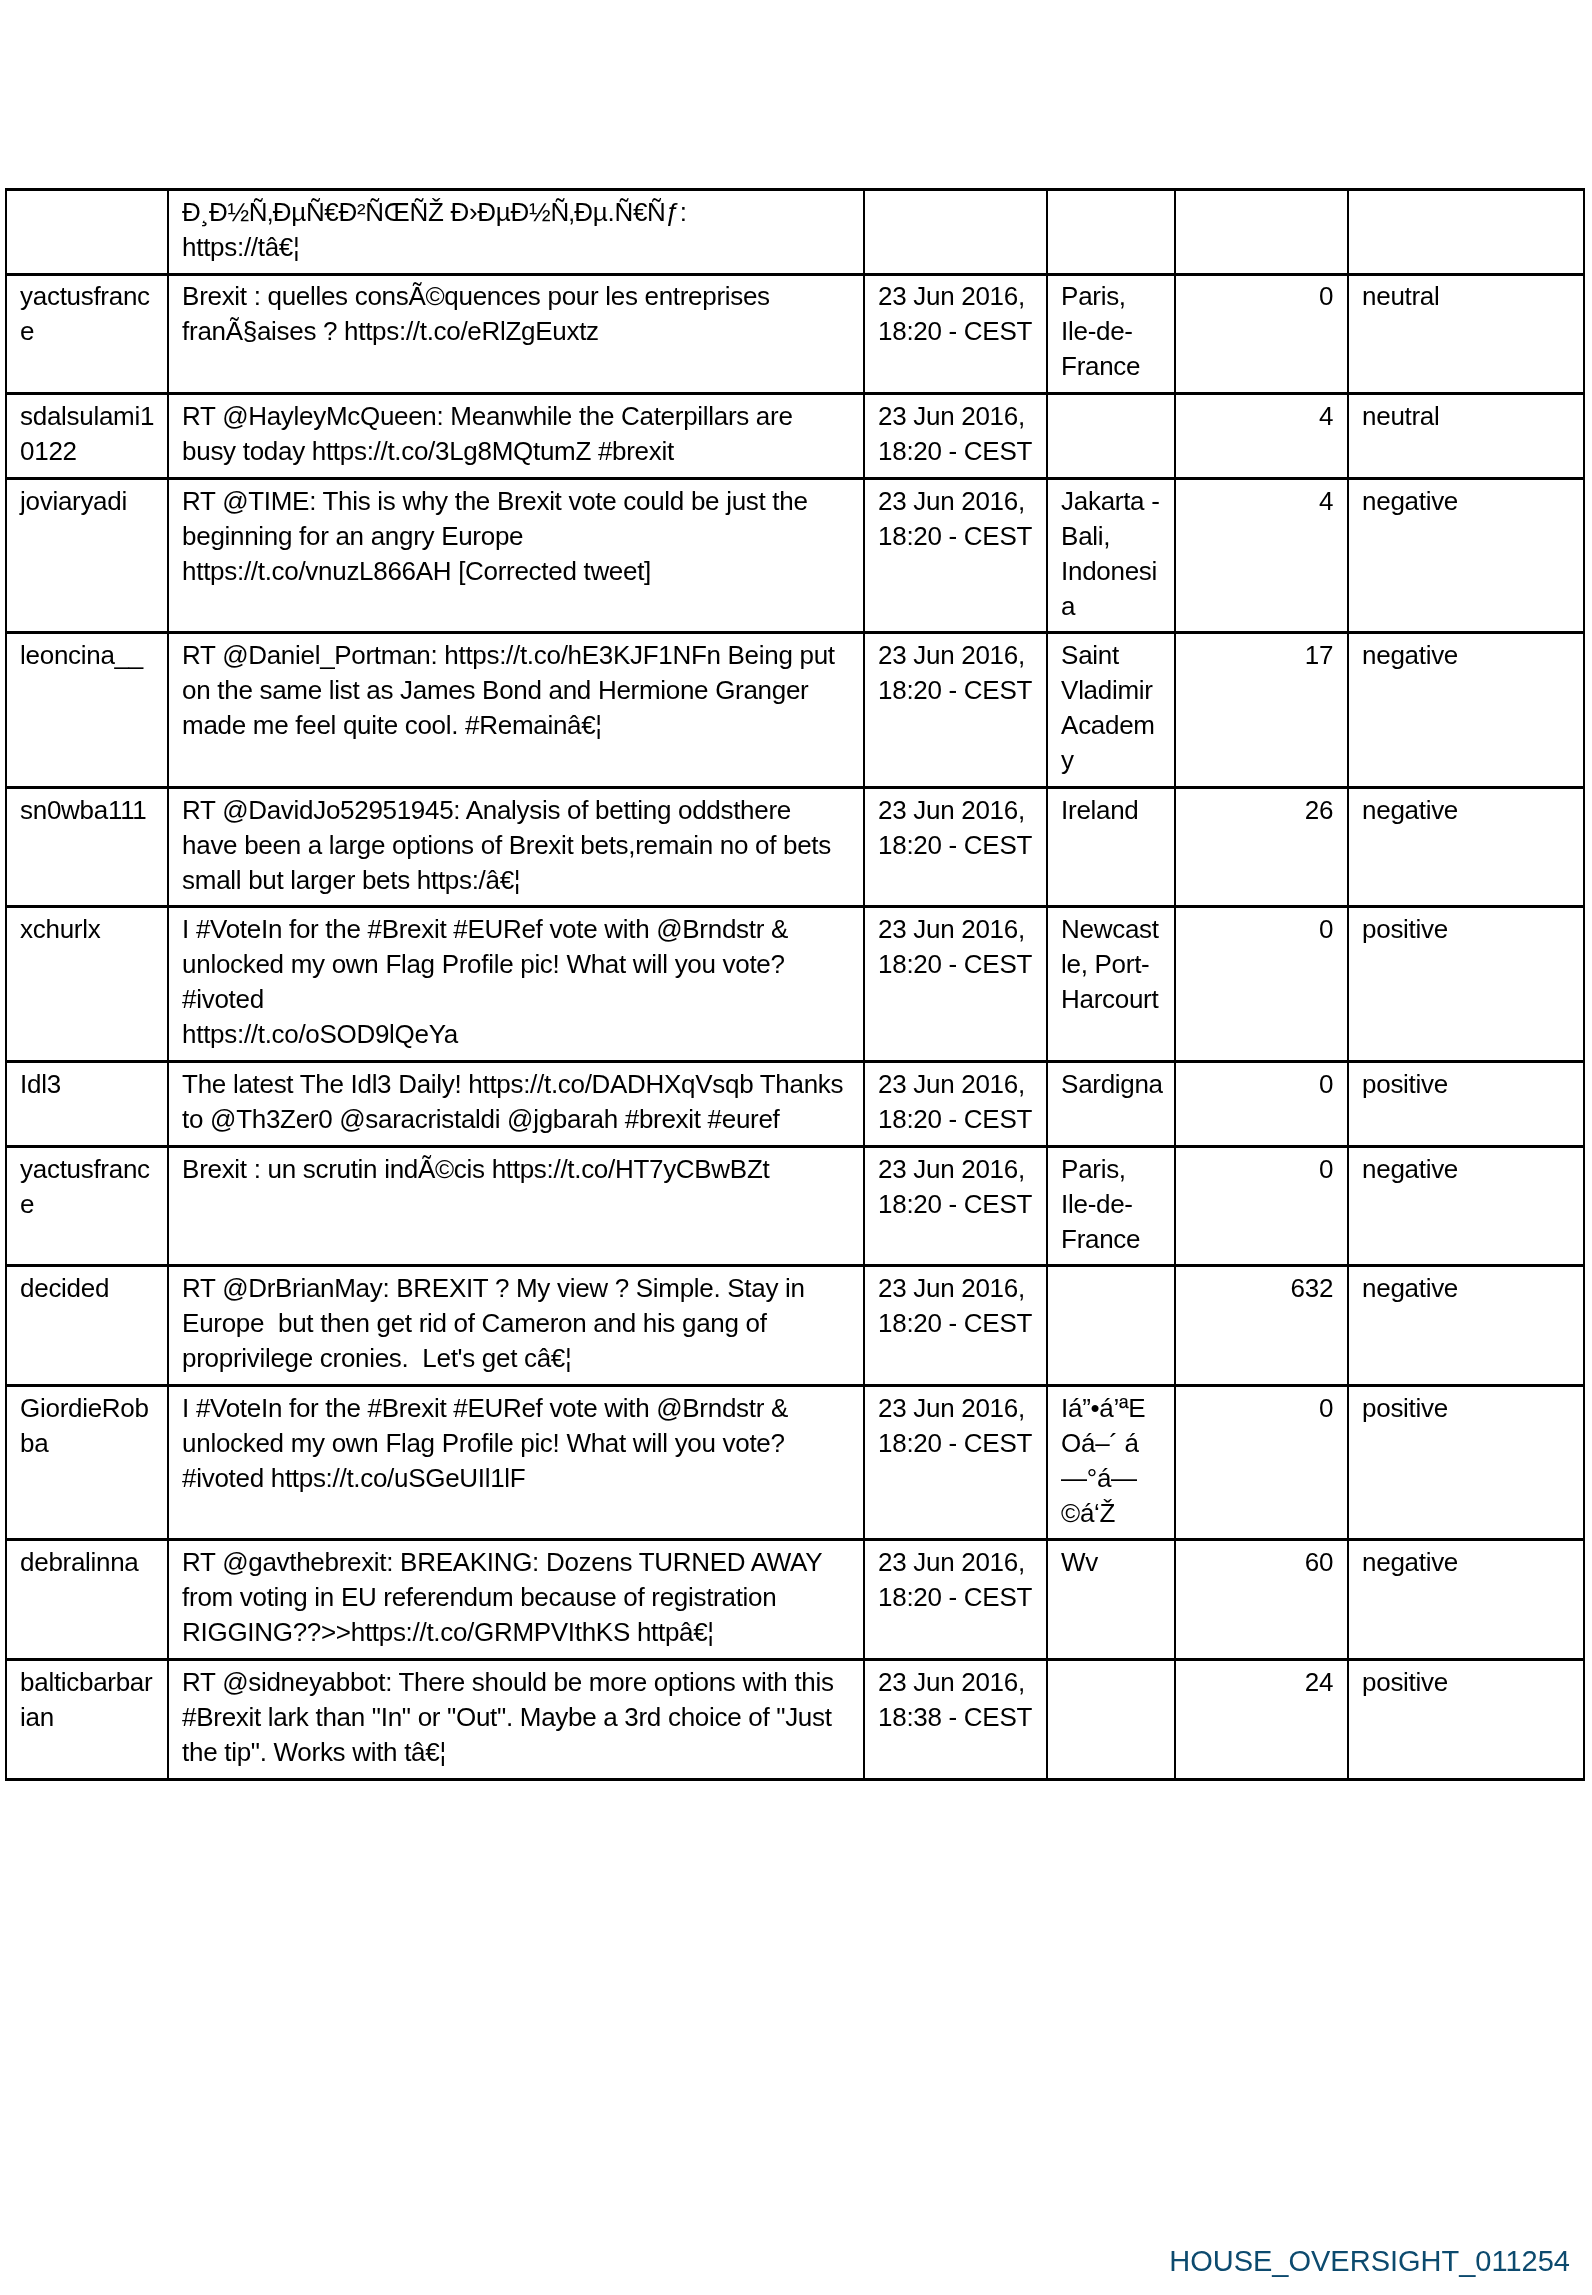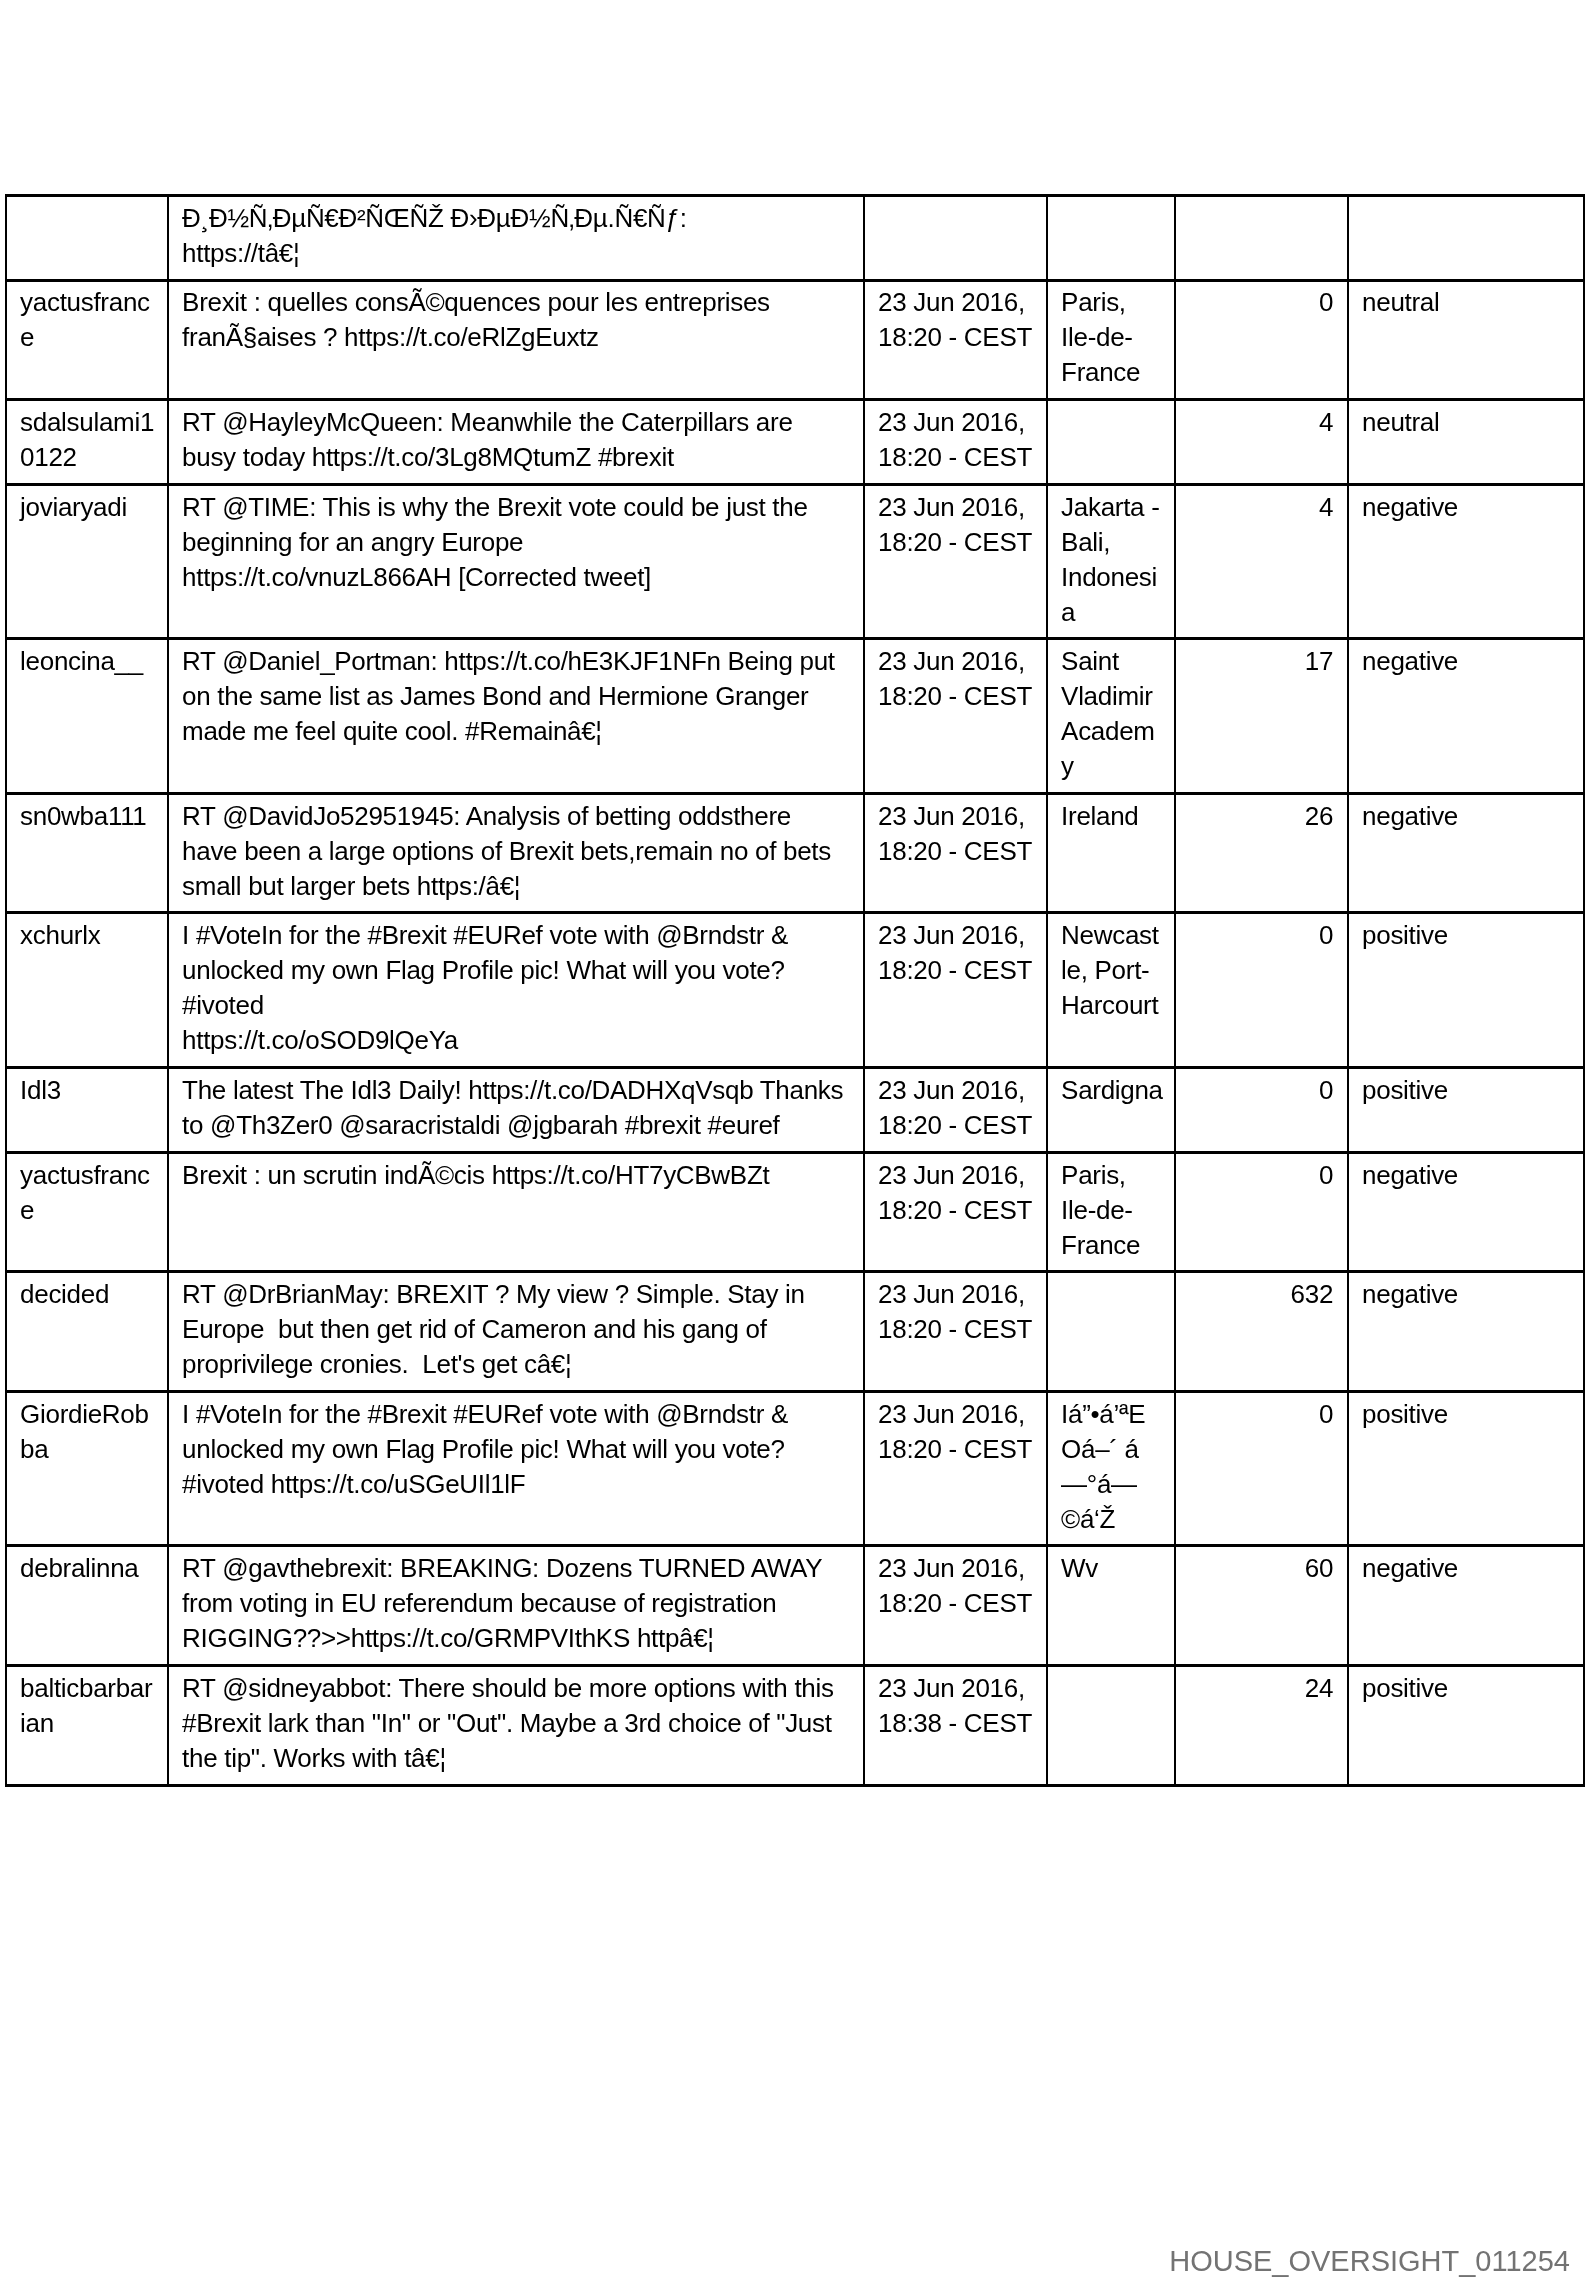--- a/index.html
+++ b/index.html
@@ -16,21 +16,21 @@
     overflow: hidden;
   }
   .sheet {
     position: absolute;
     inset: 0;
     background: #ffffff;
   }
   table.tweets {
     position: absolute;
     left: 5.1px;
-    top: 194px;
+    top: 188px;
     width: 1579px;
     border-collapse: collapse;
     table-layout: fixed;
   }
   table.tweets td {
     border: 2.6px solid #000000;
     border-top-width: 3.2px;
     border-bottom-width: 3.2px;
     vertical-align: top;
     font-size: 26px;
@@ -45,21 +45,21 @@
     text-align: right;
     padding-right: 14px;
   }
   .bates {
     position: absolute;
     top: 2245px;
     right: 22px;
     font-size: 29px;
     line-height: 33px;
     letter-spacing: 0;
-    color: #737373;
+    color: #0c4a6e;
     margin-left: 20px;
   }
 </style>
 </head>
 <body>
 
 <div class="sheet">
 
   <table class="tweets">
     <colgroup>

